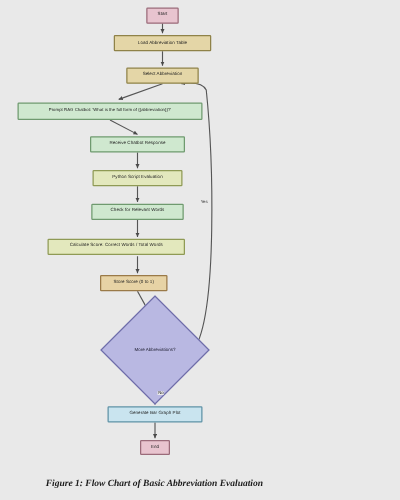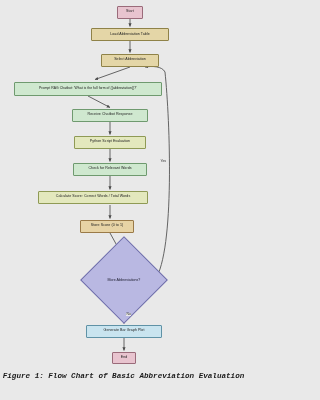--- a/index.html
+++ b/index.html
@@ -65,22 +65,22 @@
   .edge-label{
     position:absolute;
     font-size:3.4px;
     color:#2a2a2a;
     background:#e9e9e9;
     padding:0 0.5px;
     line-height:1;
   }
   #caption{
     position:absolute;left:0;top:372px;width:247px;height:28px;
-    display:flex;justify-content:center;
-    font-family:Liberation Mono, monospace;
+    display:flex;align-items:center;justify-content:center;
+    font-family:Liberation Serif, serif;
     font-style:italic;
     font-weight:bold;
     font-size:7.6px;
     color:#1a1a1a;
     background:#e9e9e9;
     text-align:center;
   }
 </style>
 </head>
 <body>

